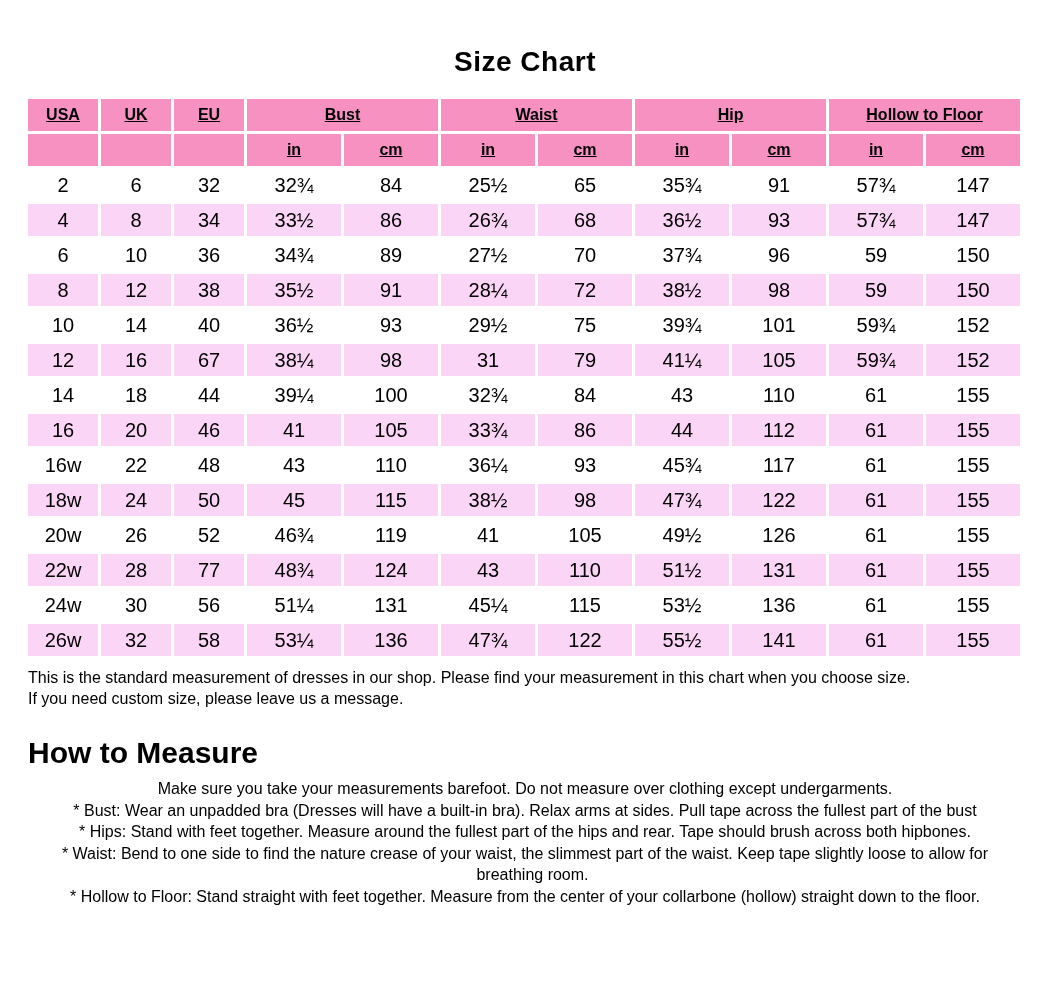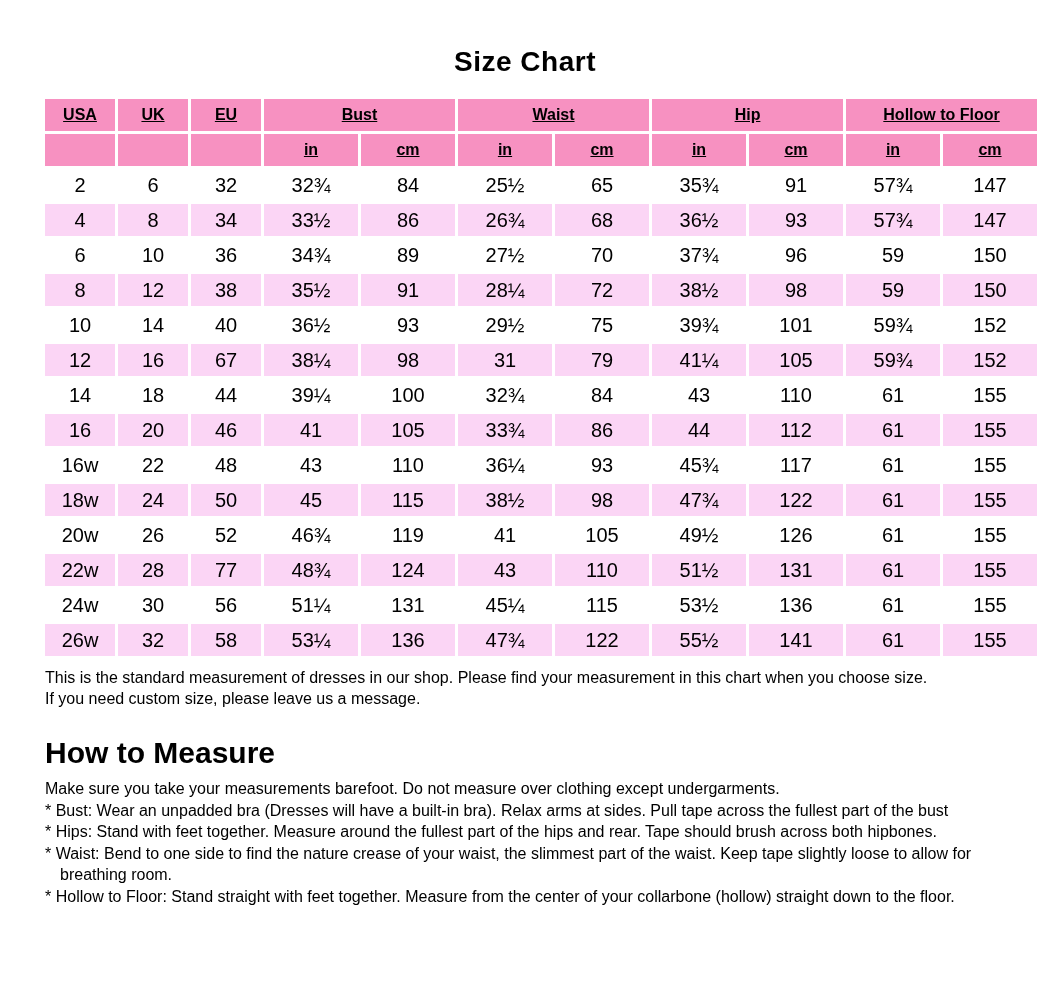--- a/index.html
+++ b/index.html
@@ -9,21 +9,21 @@
     --text:#000000;
   }
   *{box-sizing:border-box;}
   html,body{margin:0;padding:0;}
   body{
     width:1050px;height:1000px;
     background:#FFFFFF;
     color:var(--text);
     font-family:"Liberation Sans", sans-serif;
   }
-  .page{padding:0 45px;}
+  .page{padding:0 28px;}
   .title{
     text-align:center;
     font-size:28px;
     font-weight:bold;
     margin:46px 0 18px 0;
     letter-spacing:0.5px;
   }
   table.size-chart{
     width:997px;
     table-layout:fixed;
@@ -63,20 +63,21 @@
   }
   .measure-heading{
     font-size:30px;
     font-weight:bold;
     margin:27px 0 8px 0;
   }
   .measure-line{
     margin:0;
     font-size:16px;
     line-height:21.5px;
+    text-align:center;
   }
   .measure-line.hang{
     padding-left:15px;
     text-indent:-15px;
   }
 </style>
 </head>
 <body>
 
 <div class="page">

